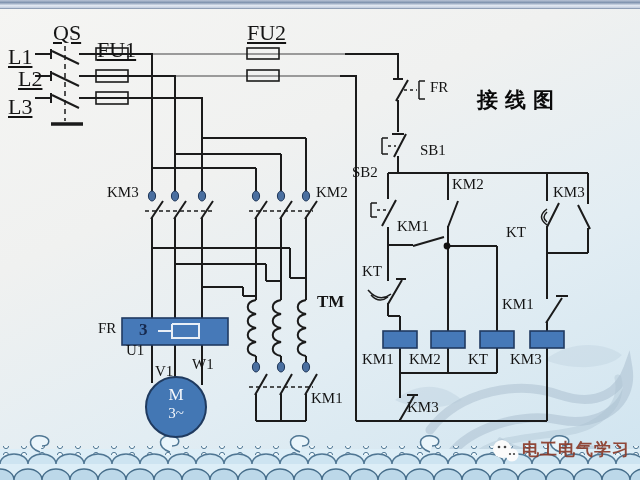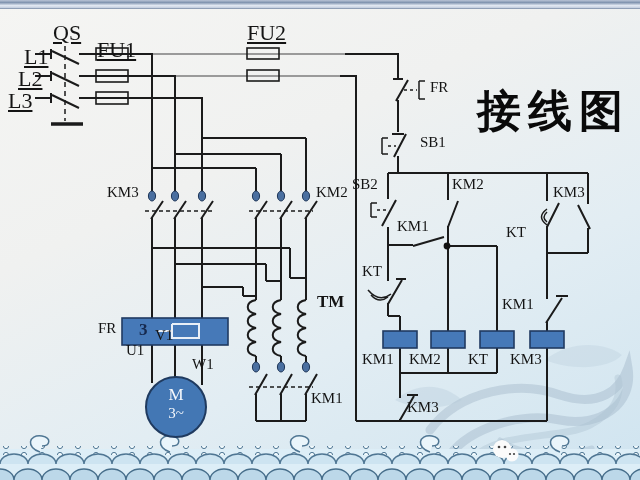--- a/index.html
+++ b/index.html
@@ -8,21 +8,21 @@
     background:linear-gradient(155deg,#f5f5f3 0%,#f0f1f0 35%,#e2edf3 65%,#cfe4f0 100%);
     font-family:"Liberation Serif","DejaVu Serif",serif;
   }
   #topbar{
     position:absolute;left:0;top:0;width:640px;height:9px;
     background:linear-gradient(180deg,#b9c4d6 0%,#8295b0 28%,#e3e9f3 62%,#c6d0e0 85%,#71839e 100%);
   }
   svg{position:absolute;left:0;top:0;}
   .lbl{position:absolute;font-size:15px;color:#141414;line-height:1;white-space:nowrap;}
   .lbl-big{font-size:22px;text-decoration:underline;}
-  .title{font-size:44px;font-weight:bold;letter-spacing:7px;color:#0a0a0a;}
+  .title{font-size:21px;font-weight:bold;letter-spacing:7px;color:#0a0a0a;}
   .bold17{font-size:17px;font-weight:bold;}
   .white{color:#f5f8fc;}
   .navy{color:#16294e;font-weight:bold;font-size:17px;}
   .wm{font-family:"Liberation Sans","DejaVu Sans",sans-serif;
       font-size:17px;font-weight:bold;color:rgba(138,58,40,0.92);letter-spacing:1px;}
   .ctr{text-align:center;}
 </style>
 </head>
 <body>
 
@@ -202,47 +202,48 @@
     <g>
       <circle cx="502" cy="449" r="9" fill="#fbfbfb"></circle>
       <circle cx="512" cy="455" r="6.5" fill="#fbfbfb"></circle>
       <circle cx="499" cy="447" r="1.3" fill="#444"></circle>
         <circle cx="505" cy="447" r="1.3" fill="#444"></circle>
       <circle cx="510" cy="454" r="1.1" fill="#444"></circle>
         <circle cx="514" cy="454" r="1.1" fill="#444"></circle>
     </g>
   </svg>
 
-  <span class="lbl lbl-big" style="left:24px;top:46px">L1</span>
+  <span class="lbl lbl-big" style="left:8px;top:46px">L1</span>
   <span class="lbl lbl-big" style="left:18px;top:68px">L2</span>
-  <span class="lbl lbl-big" style="left:8px;top:90px">L3</span>
+  <span class="lbl lbl-big" style="left:8px;top:96px">L3</span>
   <span class="lbl lbl-big" style="left:53px;top:22px">QS</span>
   <span class="lbl lbl-big" style="left:97px;top:39px">FU1</span>
   <span class="lbl lbl-big" style="left:247px;top:22px">FU2</span>
   <span class="lbl" style="left:107px;top:185px">KM3</span>
   <span class="lbl" style="left:316px;top:185px">KM2</span>
   <span class="lbl bold17" style="left:317px;top:293px">TM</span>
   <span class="lbl" style="left:98px;top:321px">FR</span>
   <span class="lbl navy" style="left:139px;top:321px">3</span>
   <span class="lbl" style="left:126px;top:343px">U1</span>
-  <span class="lbl" style="left:155px;top:328px">V1</span>
+  <span class="lbl" style="left:155px;top:364px">V1</span>
   <span class="lbl" style="left:192px;top:357px">W1</span>
   <span class="lbl white ctr" style="left:156px;top:386px;width:40px;font-size:17px">M</span>
   <span class="lbl white ctr" style="left:156px;top:406px;width:40px">3~</span>
   <span class="lbl" style="left:311px;top:391px">KM1</span>
 
   <span class="lbl" style="left:430px;top:80px">FR</span>
-  <span class="lbl" style="left:420px;top:135px">SB1</span>
-  <span class="lbl" style="left:352px;top:177px">SB2</span>
+  <span class="lbl" style="left:420px;top:143px">SB1</span>
+  <span class="lbl" style="left:352px;top:165px">SB2</span>
   <span class="lbl" style="left:397px;top:219px">KM1</span>
   <span class="lbl" style="left:452px;top:177px">KM2</span>
   <span class="lbl" style="left:553px;top:185px">KM3</span>
   <span class="lbl" style="left:506px;top:225px">KT</span>
   <span class="lbl" style="left:362px;top:264px">KT</span>
   <span class="lbl" style="left:502px;top:297px">KM1</span>
   <span class="lbl" style="left:407px;top:400px">KM3</span>
   <span class="lbl" style="left:362px;top:352px">KM1</span>
   <span class="lbl" style="left:409px;top:352px">KM2</span>
   <span class="lbl" style="left:468px;top:352px">KT</span>
   <span class="lbl" style="left:510px;top:352px">KM3</span>
 
   <span class="lbl title" style="left:477px;top:90px">接线图</span>
+  <span class="lbl wm" style="left:522px;top:441px">电工电气学习</span>
 </div>
 
 </body></html>

